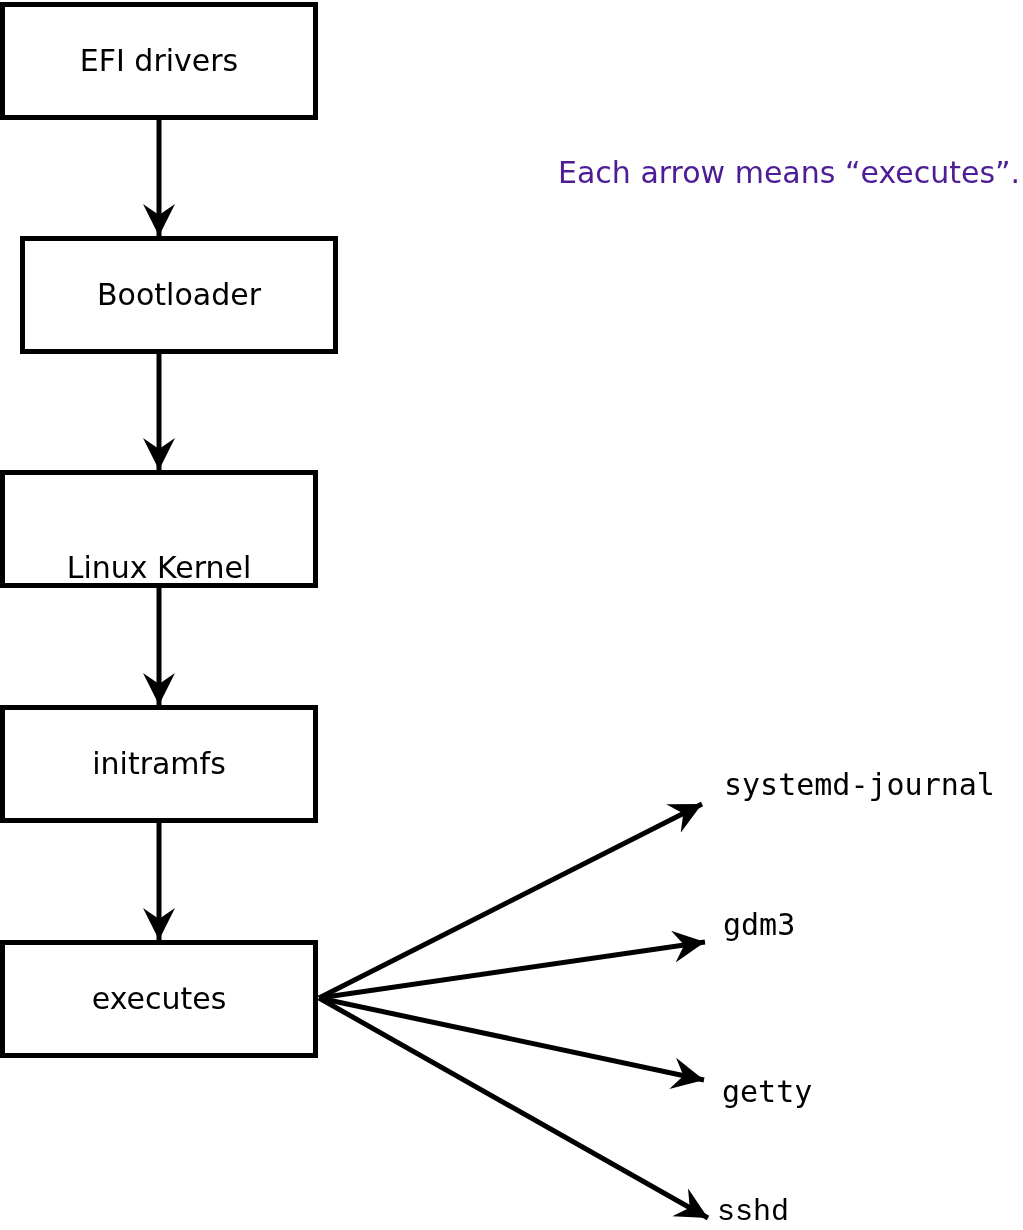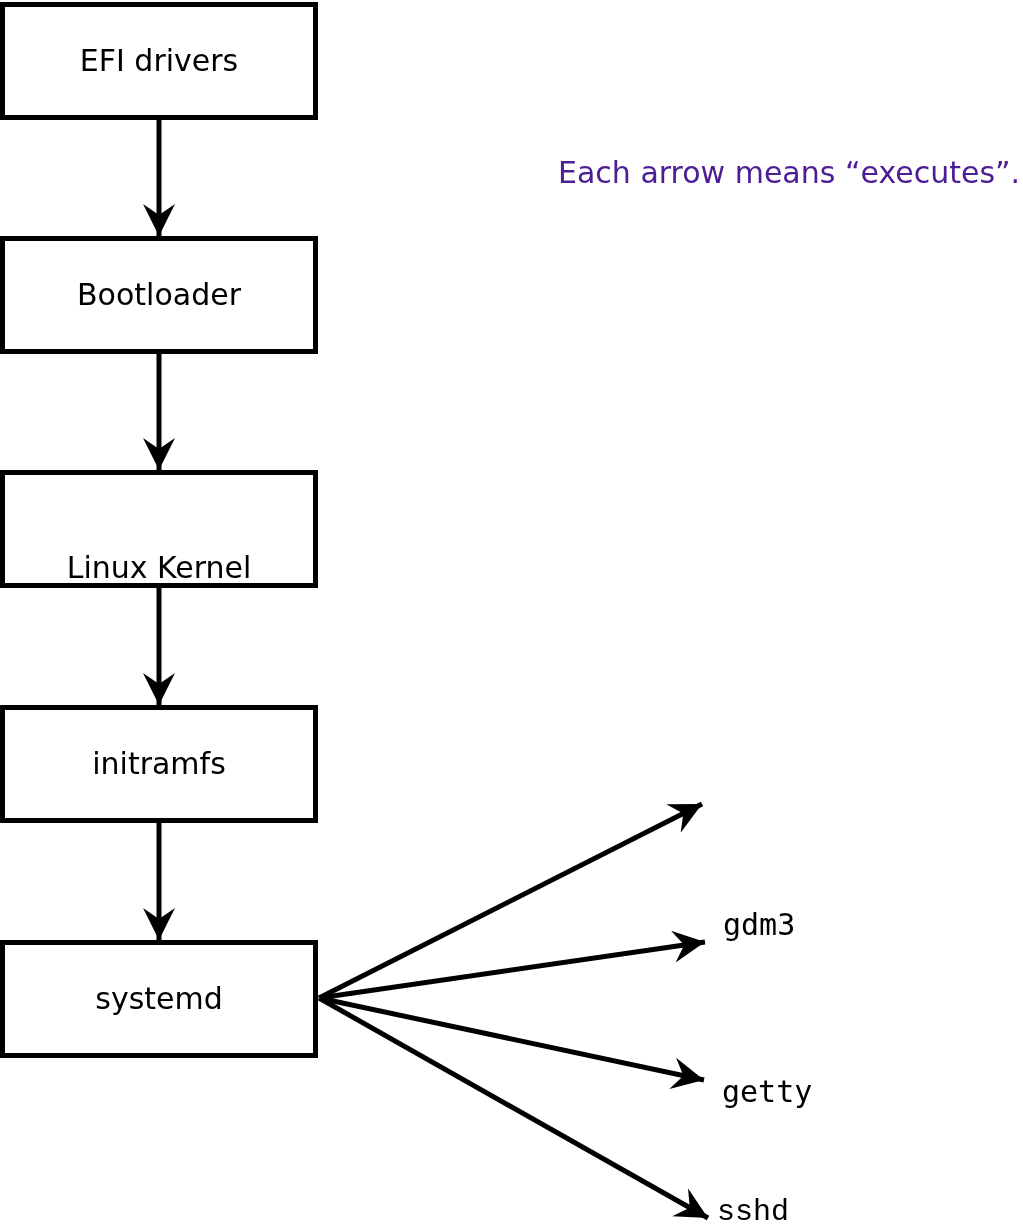--- a/index.html
+++ b/index.html
@@ -59,21 +59,21 @@
     left: 558px;
     top: 158px;
     font-family: "DejaVu Sans", sans-serif;
     font-size: 30px;
     line-height: 1;
     color: #4c1d95;
     white-space: nowrap;
   }
   
   #box-0 { top: 2px; }
-  #box-1 { top: 236px; }
+  #box-1 { top: 236px; margin-left: 20px; }
   #box-2 { top: 470px; align-items: flex-end; }
   #box-3 { top: 705px; }
   #box-4 { top: 940px; }
   
   #svc-0 { left: 724px; top: 770px; }
   #svc-1 { left: 723px; top: 910px; }
   #svc-2 { left: 722px; top: 1056px; margin-top: 21px; }
   #svc-3 { left: 717px; top: 1197px; font-family: Liberation Mono, monospace; }
 </style>
 </head>
@@ -105,22 +105,23 @@
   <div class="node-box" id="box-1">
     <span class="node-label">Bootloader</span>
   </div>
   <div class="node-box" id="box-2">
     <span class="node-label">Linux Kernel</span>
   </div>
   <div class="node-box" id="box-3">
     <span class="node-label">initramfs</span>
   </div>
   <div class="node-box" id="box-4">
-    <span class="node-label">systemd</span>
+    <span class="node-label">executes</span>
   </div>
 
+  <span class="service-label" id="svc-0">systemd-journal</span>
   <span class="service-label" id="svc-1">gdm3</span>
   <span class="service-label" id="svc-2">getty</span>
   <span class="service-label" id="svc-3">sshd</span>
 
   <div class="note">Each arrow means “executes”.</div>
 
 </div>
 
 </body></html>

